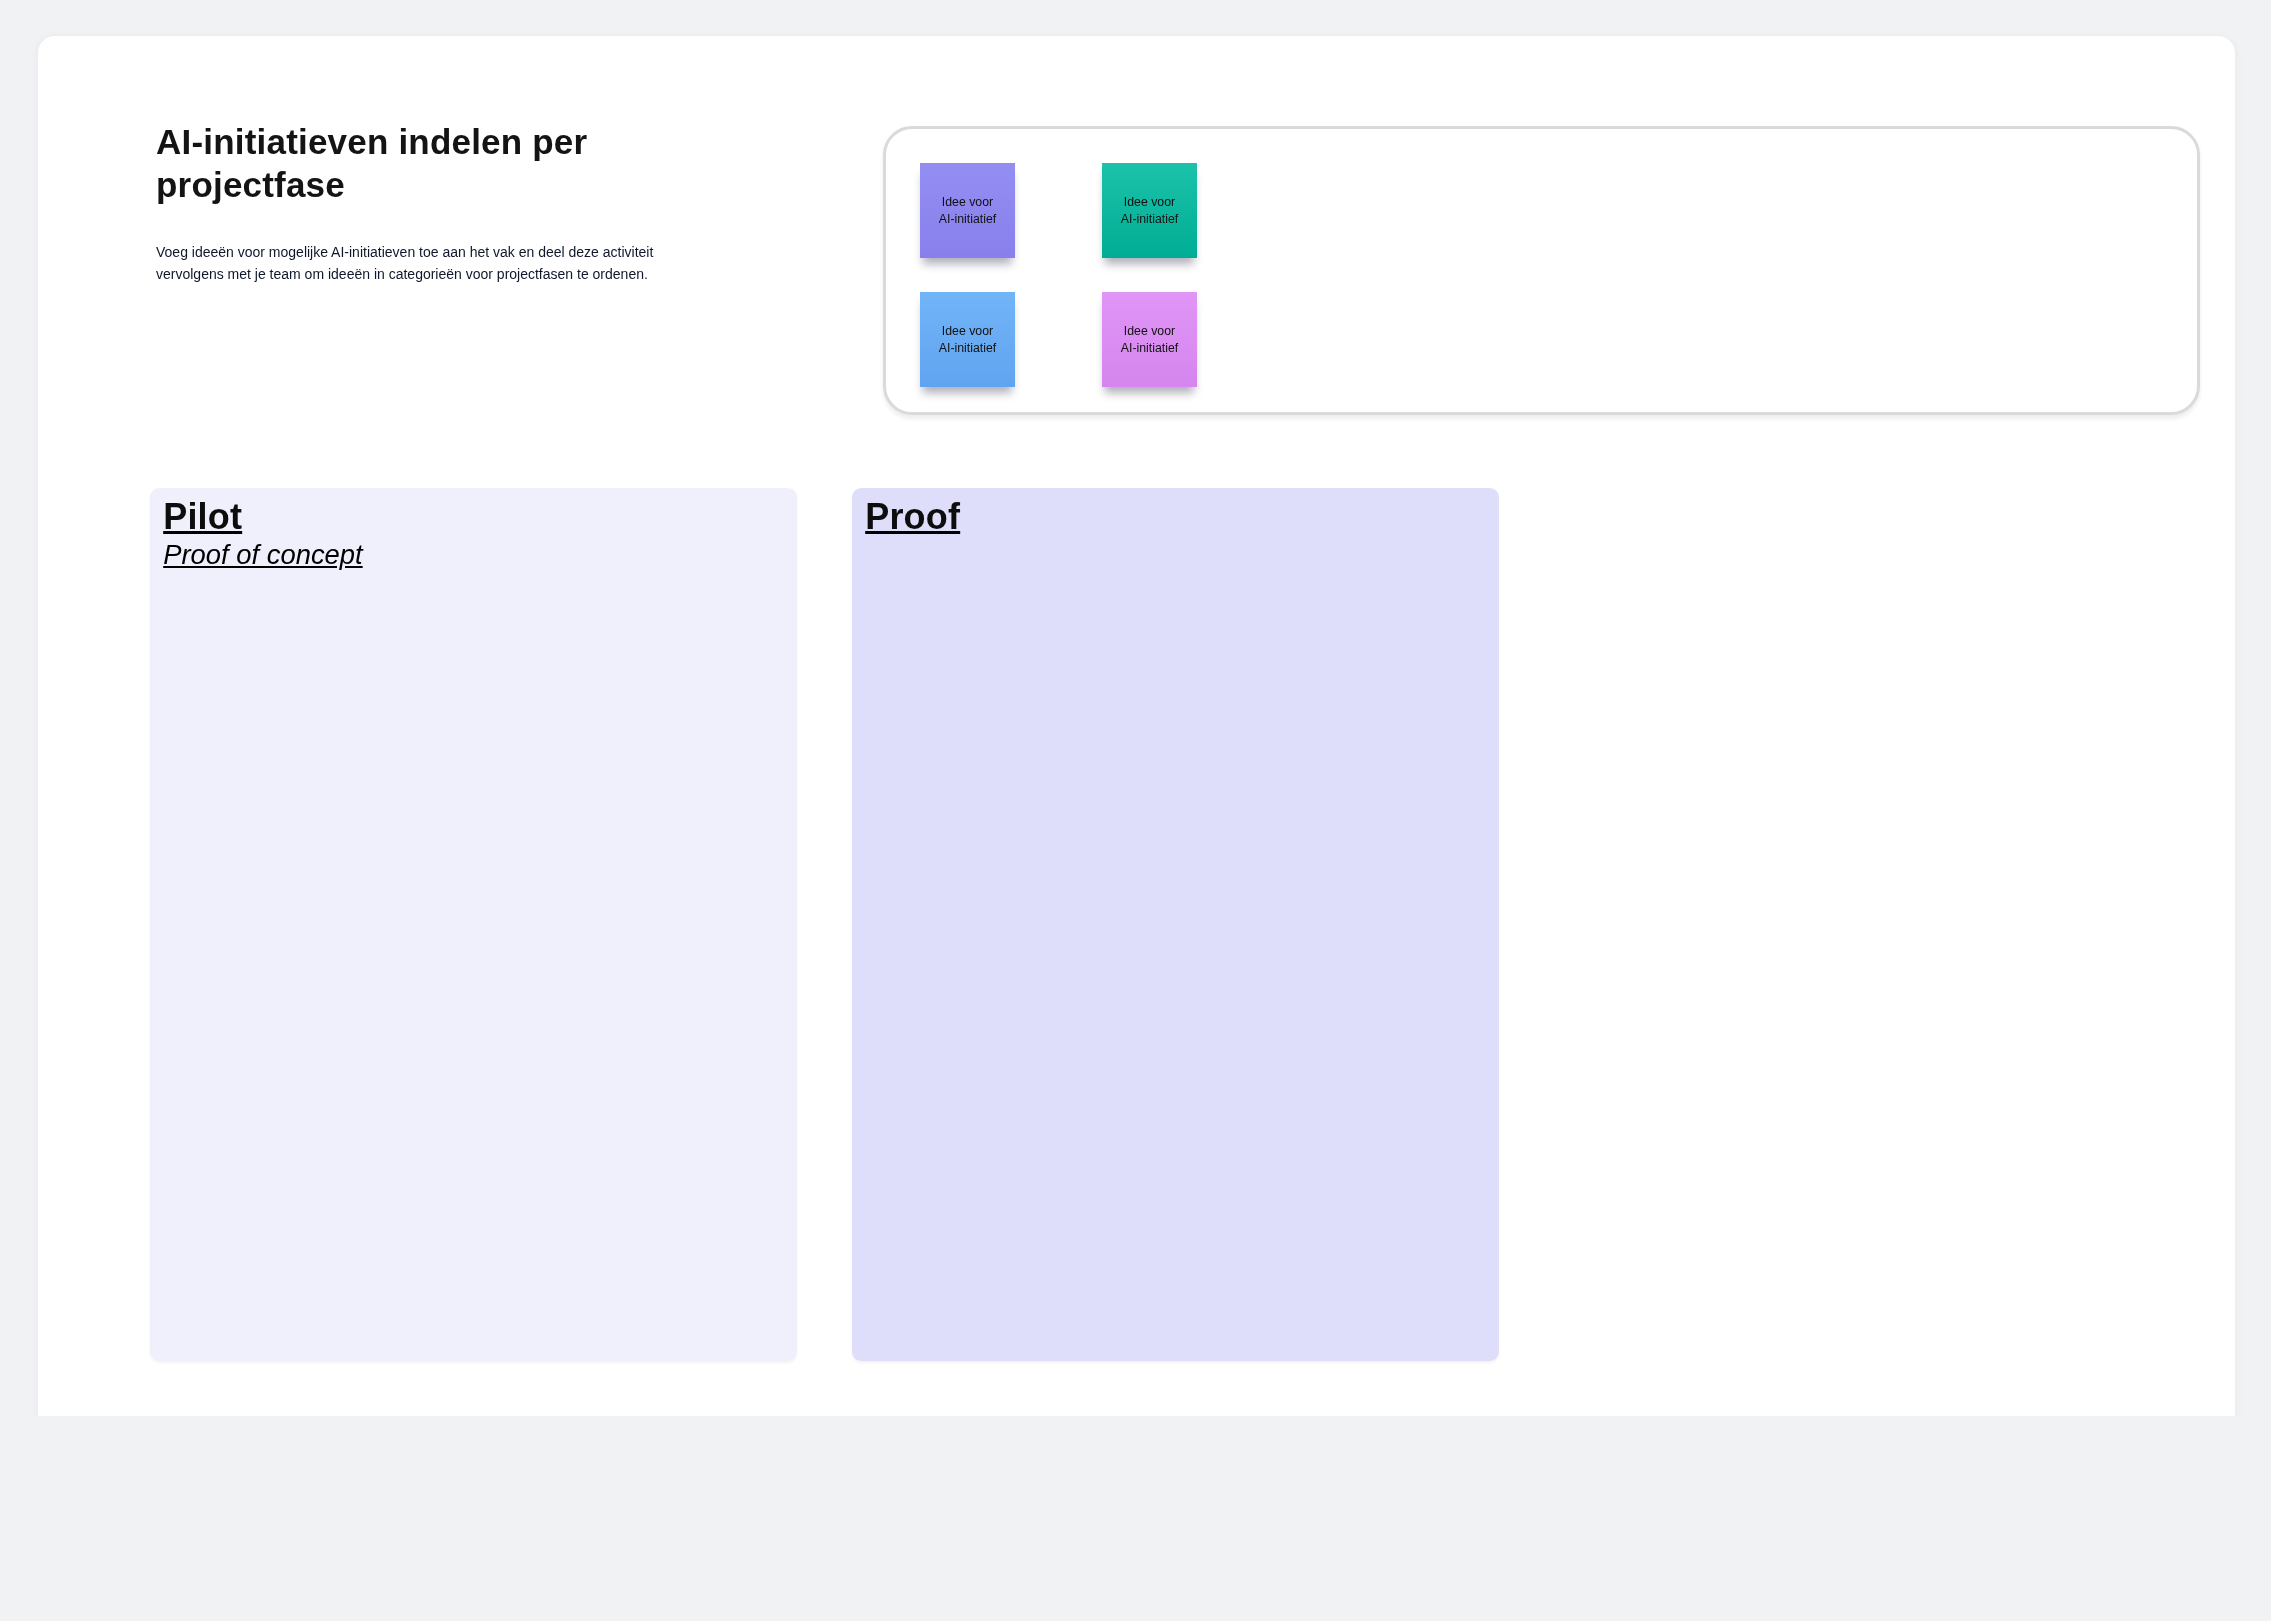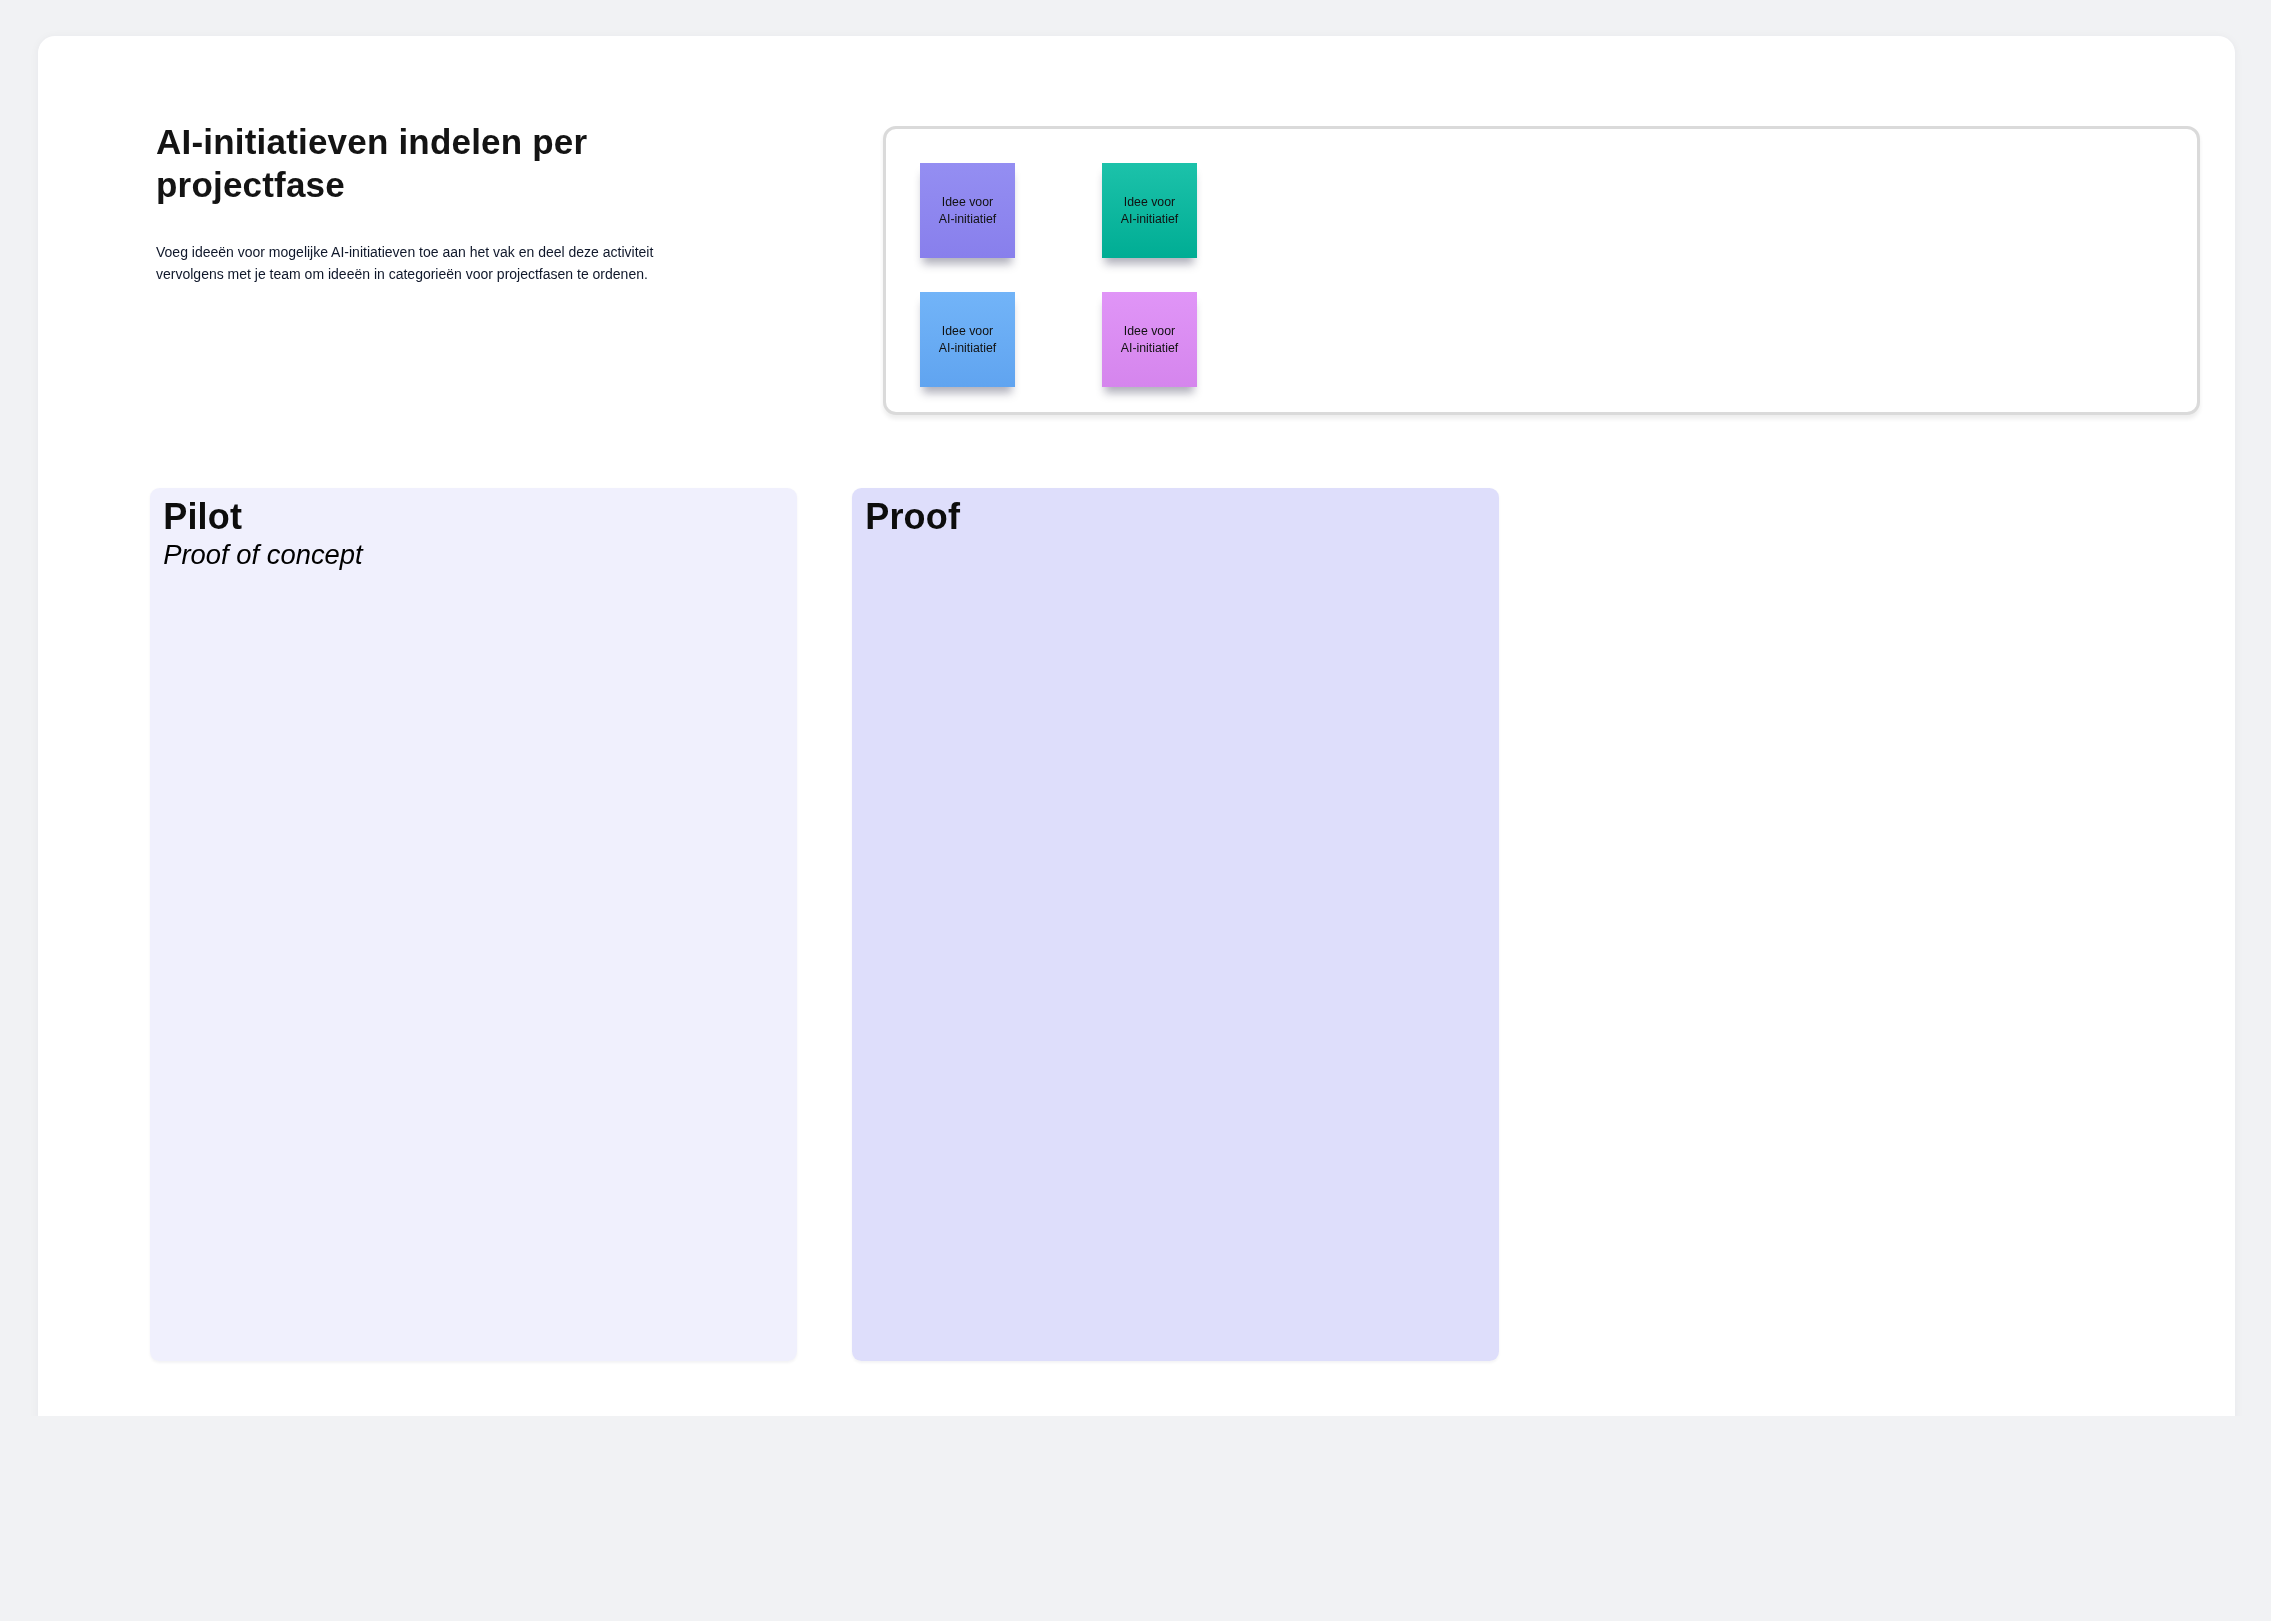--- a/index.html
+++ b/index.html
@@ -46,21 +46,21 @@
     color: #0f172a;
   }
   
   .tray {
     position: absolute;
     left: 845px; top: 90px;
     width: 1317px; height: 289px;
     box-sizing: border-box;
     background: #ffffff;
     border: 3.3px solid #dadada;
-    border-radius: 13px;
+    border-radius: 29px;
     box-shadow: 0 3.8px 4.7px rgba(0,0,0,0.07);
   }
   .sticky {
     position: absolute;
     width: 95px; height: 95px;
     display: flex;
     align-items: center;
     justify-content: center;
     text-align: center;
     font-size: 12.3px;
@@ -76,21 +76,21 @@
   
   .column {
     position: absolute;
     top: 452px;
     width: 647px; height: 873px;
     border-radius: 9.5px;
     padding: 0;
     box-sizing: border-box;
     box-shadow: 0 1.9px 2.8px rgba(20,20,60,0.05);
   }
-  .column .col-head { padding: 7.6px 13.2px; }
+  .column .col-head { padding: 7.6px 13.2px; text-decoration: underline; }
   .column h2 {
     margin: 0;
     font-size: 36px;
     line-height: 1.18;
     font-weight: bold;
     color: #0d0d0d;
     letter-spacing: 0.2px;
   }
   .column .subtitle {
     margin: 0;

